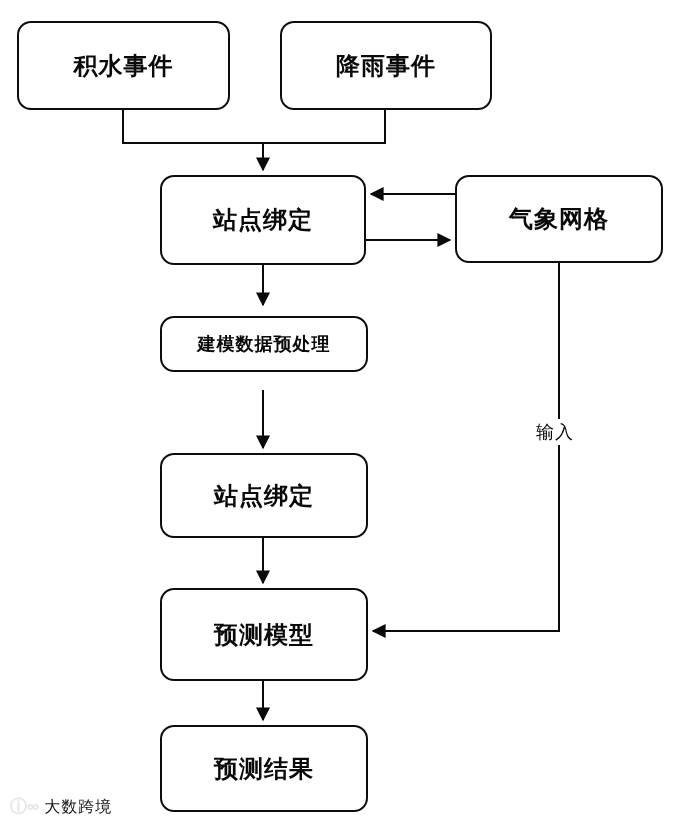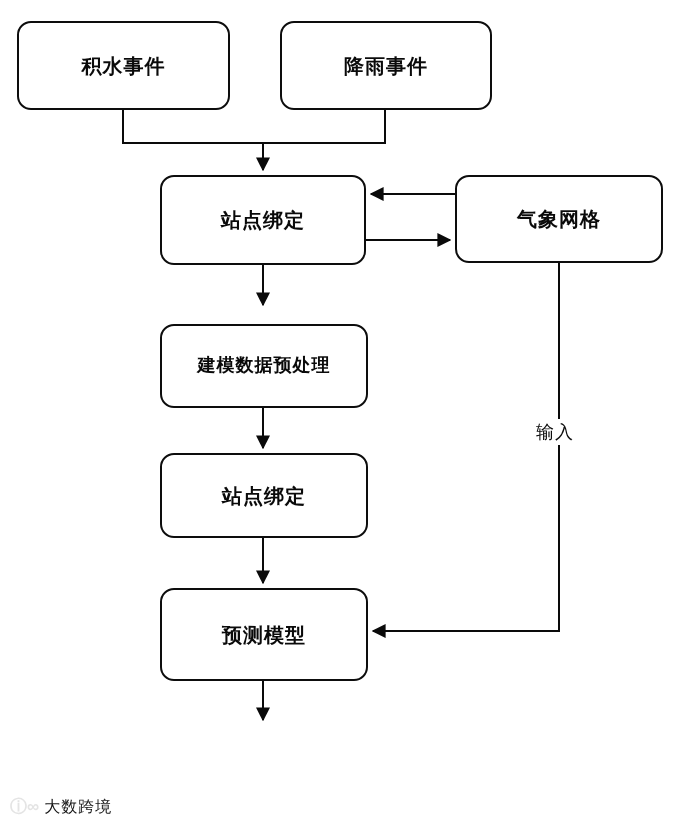--- a/index.html
+++ b/index.html
@@ -29,21 +29,21 @@
     box-sizing: border-box;
     background: #ffffff;
     border: 2px solid #0d0d0d;
     border-radius: 14px;
     display: flex;
     align-items: center;
     justify-content: center;
     z-index: 3;
   }
   .node-label {
-    font-size: 20px;
+    font-size: 24px;
     font-weight: bold;
     color: #0a0a0a;
     letter-spacing: 1px;
     line-height: 1;
     white-space: nowrap;
   }
   .edge-label {
     position: absolute;
     font-size: 18px;
     font-weight: normal;
@@ -124,32 +124,35 @@
   </div>
 
   <div class="node-box" style="left:280px; top:21px; width:212px; height:89px;">
     <span class="node-label">降雨事件</span>
   </div>
 
   <div class="node-box" style="left:455px; top:175px; width:208px; height:88px;">
     <span class="node-label">气象网格</span>
   </div>
 
-  <div class="node-box" style="left:160px; top:324px; width:208px; height:84px;font-family:Liberation Mono, monospace;">
+  <div class="node-box" style="left:160px; top:316px; width:208px; height:56px;">
     <span class="node-label" style="font-size:18px;">建模数据预处理</span>
   </div>
 
   <div class="node-box" style="left:160px; top:453px; width:208px; height:85px;">
     <span class="node-label">站点绑定</span>
   </div>
 
   <div class="node-box" style="left:160px; top:588px; width:208px; height:93px;">
     <span class="node-label">预测模型</span>
   </div>
 
+  <div class="node-box" style="left:160px; top:725px; width:208px; height:87px;">
+    <span class="node-label">预测结果</span>
+  </div>
 
   <div class="edge-label" style="left:533px; top:419px;">输入</div>
 
   <div id="watermark">
     <span class="wm-mark">ⓘ∞</span>
     <span class="wm-text">大数跨境</span>
   </div>
 
 </div>
 

